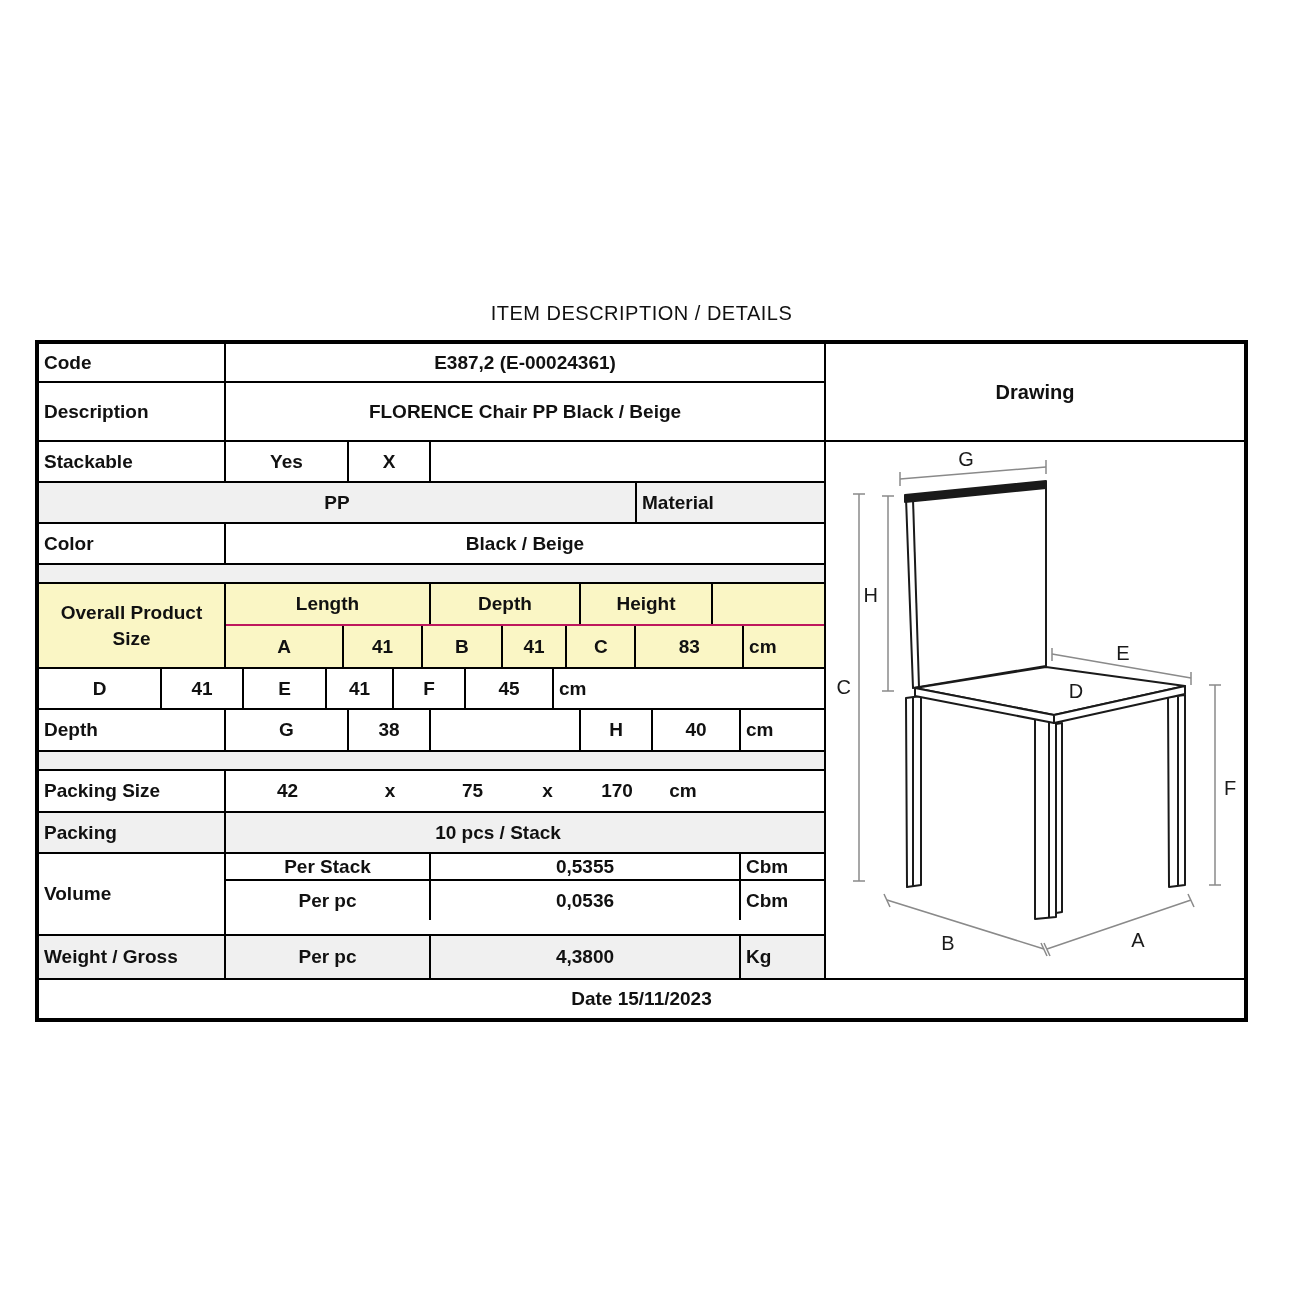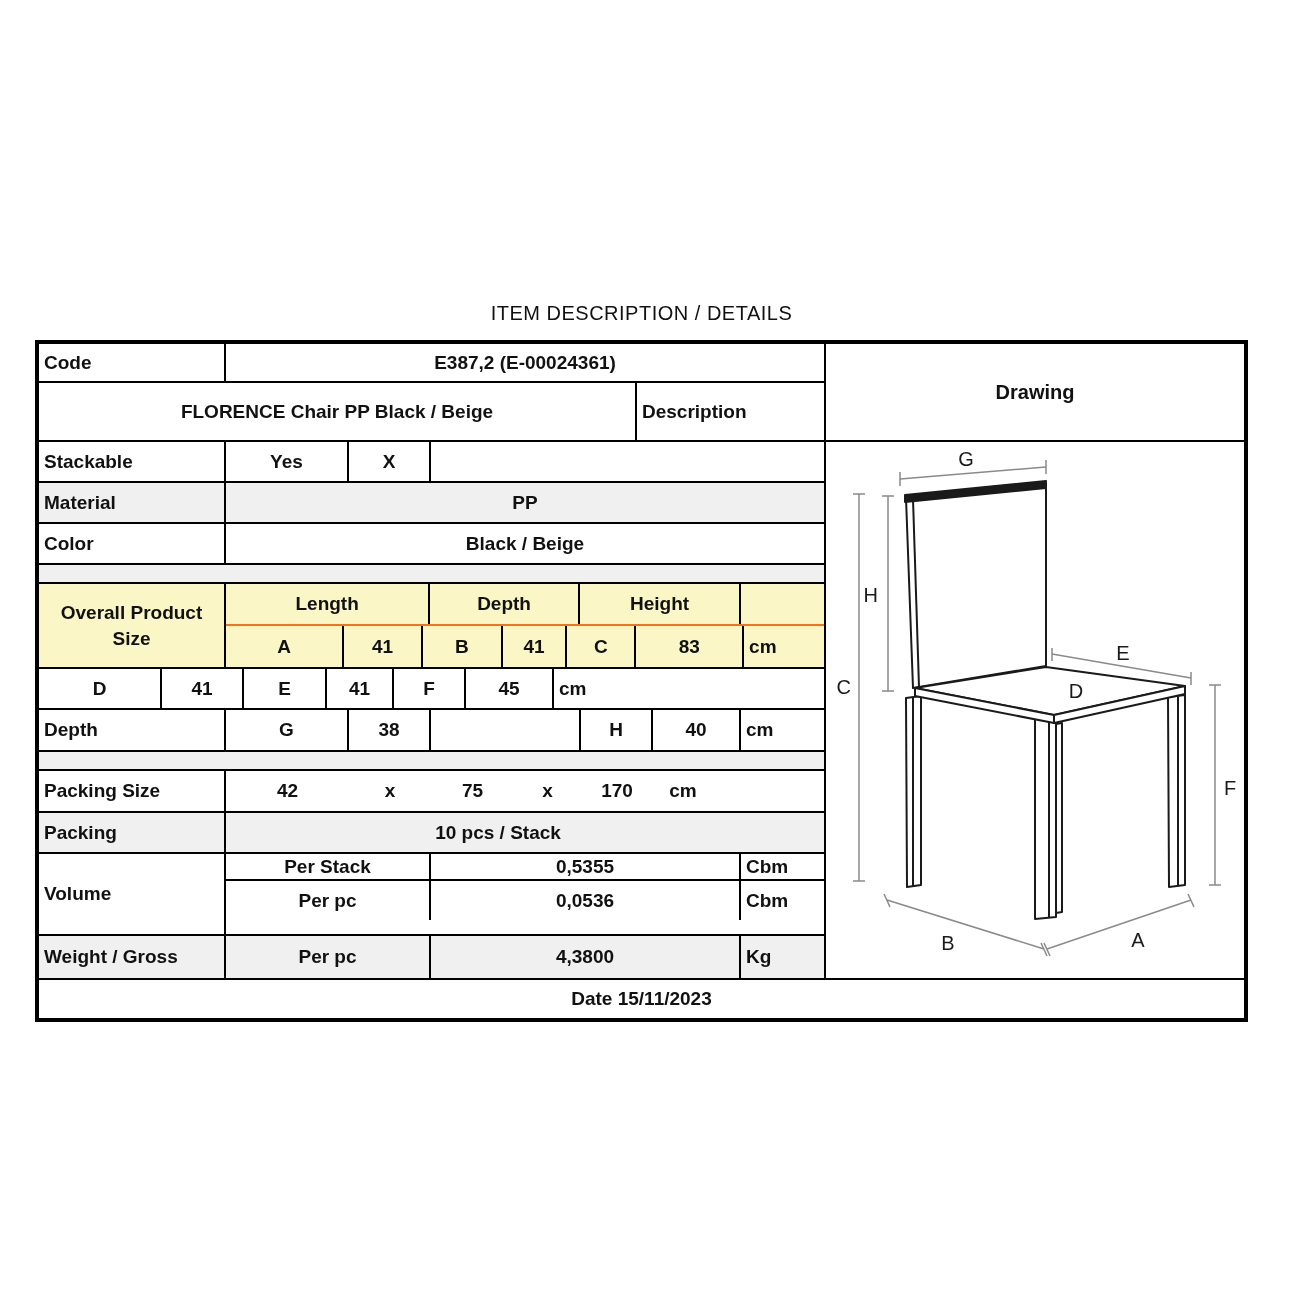--- a/index.html
+++ b/index.html
@@ -47,55 +47,55 @@
     <div class="main">
 
       <div class="left-sec">
 
         <div class="row" style="height:39px">
           <div class="cell lbl" style="width:187px">Code</div>
           <div class="cell" style="width:598px">E387,2 (E-00024361)</div>
         </div>
 
         <div class="row" style="height:59px">
+          <div class="cell lbl" style="width:187px">Description</div>
           <div class="cell" style="width:598px">FLORENCE Chair PP Black / Beige</div>
-          <div class="cell lbl" style="width:187px">Description</div>
         </div>
 
         <div class="row" style="height:41px">
           <div class="cell lbl" style="width:187px">Stackable</div>
           <div class="cell" style="width:123px">Yes</div>
           <div class="cell" style="width:82px">X</div>
           <div class="cell" style="width:393px"></div>
         </div>
 
         <div class="row gray" style="height:41px">
+          <div class="cell" style="width:598px">PP</div>
           <div class="cell lbl" style="width:187px">Material</div>
-          <div class="cell" style="width:598px">PP</div>
         </div>
 
         <div class="row" style="height:41px">
           <div class="cell lbl" style="width:187px">Color</div>
           <div class="cell" style="width:598px">Black / Beige</div>
         </div>
 
         <div class="row spacer">
             <div class="cell" style="width:785px"></div>
           </div>
 
         <div class="row yellow" style="height:85px">
           <div class="cell" style="width:187px; flex-direction:column; line-height:1.35;">
             <span>Overall Product</span>
             <span>Size</span>
           </div>
           <div class="subcol" style="width:598px">
-            <div class="subrow" style="height:42px; border-bottom:2px solid #f97316;text-align:center;">
+            <div class="subrow" style="height:42px; border-bottom:2px solid #be185d;text-align:center;">
               <div class="cell" style="width:205px">Length</div>
               <div class="cell" style="width:150px">Depth</div>
-              <div class="cell" style="width:162px">Height</div>
+              <div class="cell" style="width:132px">Height</div>
               <div class="cell" style="width:83px"></div>
             </div>
             <div class="subrow" style="height:41px">
               <div class="cell" style="width:123px">A</div>
               <div class="cell" style="width:82px">41</div>
               <div class="cell" style="width:83px">B</div>
               <div class="cell" style="width:67px">41</div>
               <div class="cell" style="width:72px">C</div>
               <div class="cell" style="width:112px">83</div>
               <div class="cell unit" style="width:83px">cm</div>

